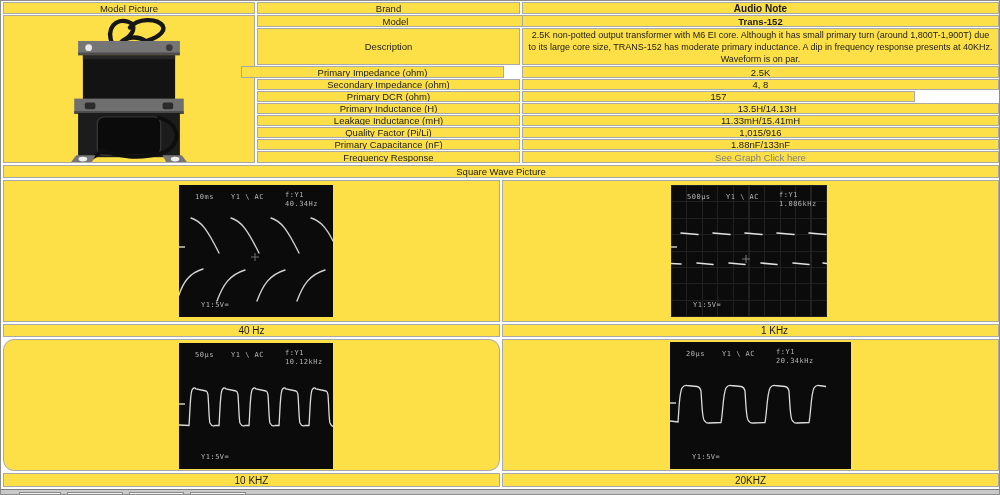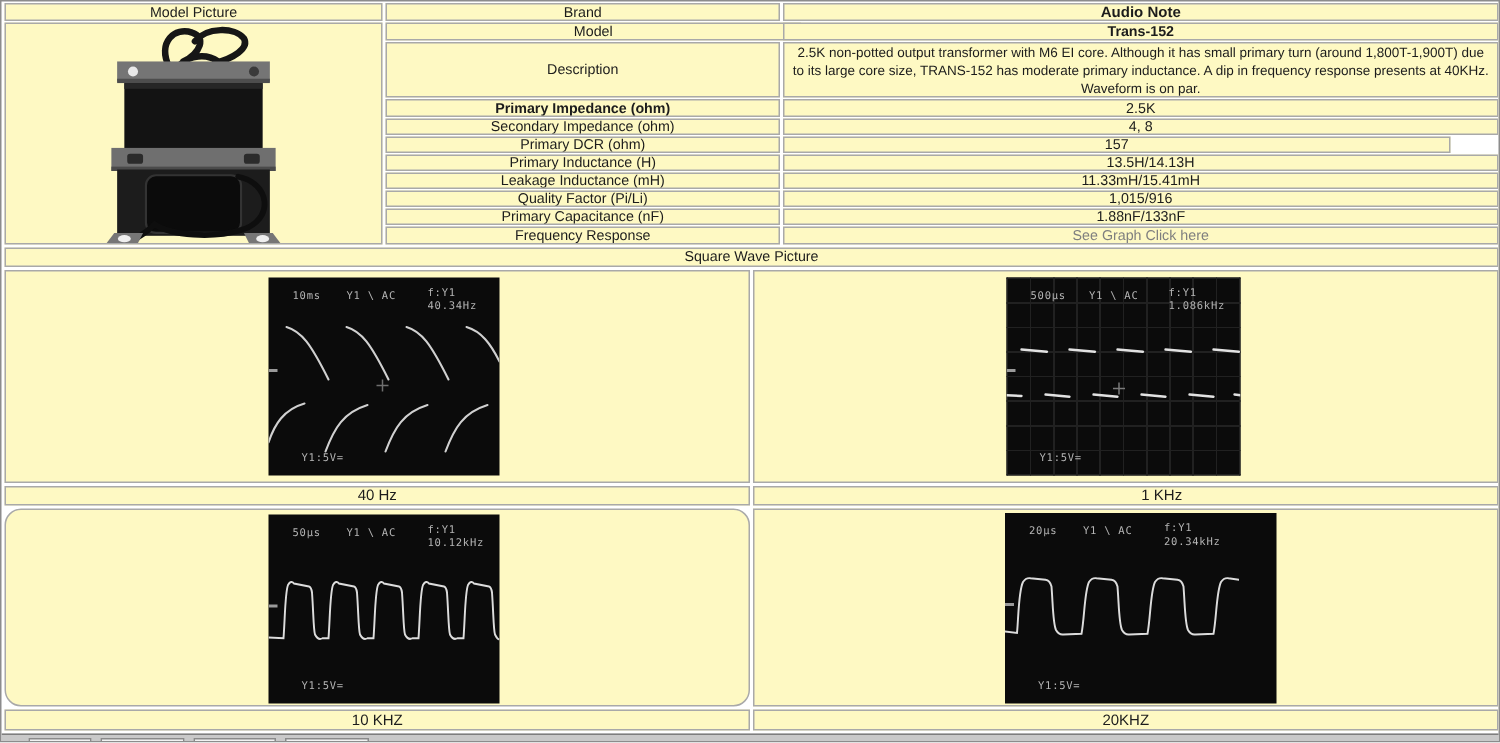--- a/index.html
+++ b/index.html
@@ -3,21 +3,21 @@
 <meta charset="utf-8">
 <style>
   * { margin:0; padding:0; box-sizing:border-box; }
   html,body { background:#ffffff; }
   #page {
     position:relative; width:1000px; height:495px; background:#ffffff;
     font-family:"Liberation Sans", sans-serif; color:#1c1c1c; overflow:hidden;
     border:1px solid #8c8c8c;
   }
   .cell {
-    position:absolute; background:#fef9c3; border:1px solid #a9a9a9;
+    position:absolute; background:#fde047; border:1px solid #a9a9a9;
     display:flex; align-items:center; justify-content:center;
     font-size:9.5px; text-align:center; line-height:11px; overflow:hidden;
   }
   .bold { font-weight:bold; }
   .desc { font-size:9px; line-height:12px; padding:1px 4px; }
   .linkgray { color:#7f7f7f; cursor:pointer; }
   .caption { font-size:10px; }
   
   .scope {
     position:absolute; background:#0b0b0b; overflow:hidden;
@@ -81,28 +81,28 @@
       <ellipse cx="123" cy="149" rx="4.5" ry="2.5" fill="#efefef"></ellipse>
     </svg>
   </div>
 
   <div class="cell" style="left:256px; top:14px; width:277px; height:12px;">Model</div>
   <div class="cell bold" style="left:521px; top:14px; width:477px; height:12px;">Trans-152</div>
 
   <div class="cell" style="left:256px; top:27px; width:263px; height:37px;">Description</div>
   <div class="cell desc" style="left:521px; top:27px; width:477px; height:37px;">2.5K non-potted output transformer with M6 EI core. Although it has small primary turn (around 1,800T-1,900T) due to its large core size, TRANS-152 has moderate primary inductance. A dip in frequency response presents at 40KHz. Waveform is on par.</div>
 
-  <div class="cell" style="left:256px; top:65px;  width:263px; height:12px;font-weight:bold;">Primary Impedance (ohm)</div>
+  <div class="cell" style="left:240px; top:65px;  width:263px; height:12px;">Primary Impedance (ohm)</div>
   <div class="cell" style="left:521px; top:65px;  width:477px; height:12px;">2.5K</div>
 
   <div class="cell" style="left:256px; top:78px;  width:263px; height:11px;">Secondary Impedance (ohm)</div>
   <div class="cell" style="left:521px; top:78px;  width:477px; height:11px;">4, 8</div>
 
   <div class="cell" style="left:256px; top:90px;  width:263px; height:11px;">Primary DCR (ohm)</div>
-  <div class="cell" style="left:521px; top:90px;  width:445px; height:11px;">157</div>
+  <div class="cell" style="left:521px; top:90px;  width:393px; height:11px;">157</div>
 
   <div class="cell" style="left:256px; top:102px; width:263px; height:11px;">Primary Inductance (H)</div>
   <div class="cell" style="left:521px; top:102px; width:477px; height:11px;padding-left:13px;">13.5H/14.13H</div>
 
   <div class="cell" style="left:256px; top:114px; width:263px; height:11px;">Leakage Inductance (mH)</div>
   <div class="cell" style="left:521px; top:114px; width:477px; height:11px;">11.33mH/15.41mH</div>
 
   <div class="cell" style="left:256px; top:126px; width:263px; height:11px;">Quality Factor (Pi/Li)</div>
   <div class="cell" style="left:521px; top:126px; width:477px; height:11px;">1,015/916</div>
 

